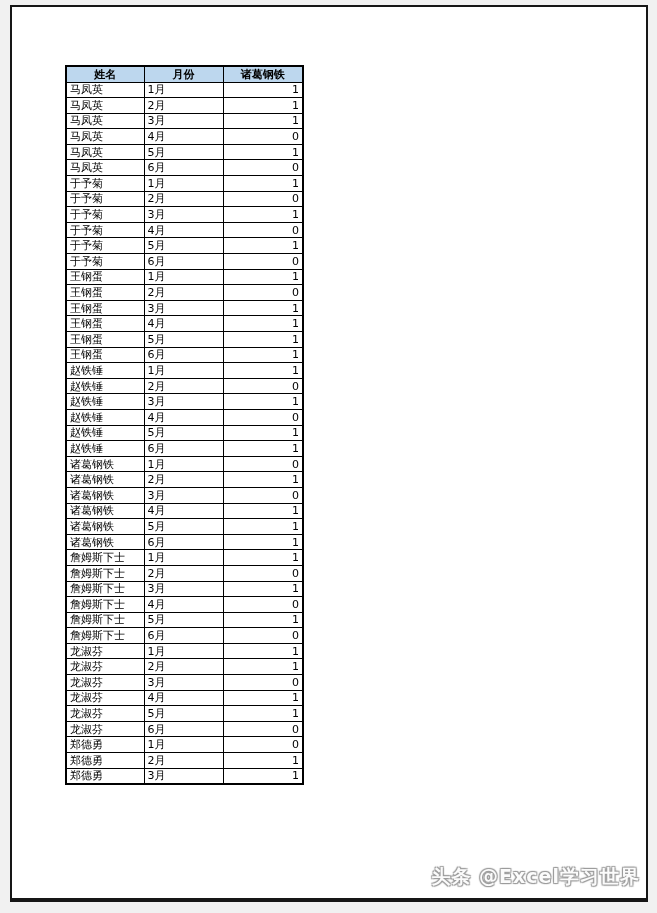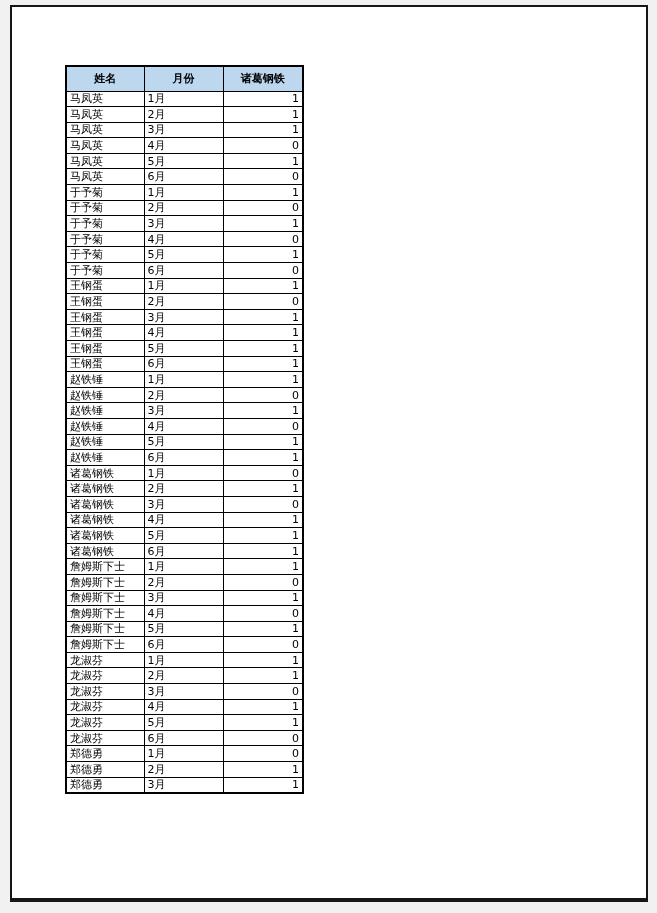--- a/index.html
+++ b/index.html
@@ -42,21 +42,21 @@
     border:2px solid var(--grid);
   }
   table.data-table col.c-name{width:78px;}
   table.data-table col.c-month{width:79px;}
   table.data-table col.c-value{width:80px;}
   table.data-table th{
     background:var(--header-bg);
     font-weight:bold;
     text-align:center;
     border:1px solid var(--grid);
-    height:25px;
+    height:16px;
     padding:0 2px;
   }
   table.data-table td{
     border:1px solid var(--grid);
     height:15.6px;
     padding:0 3px;
     white-space:nowrap;
     overflow:hidden;
   }
   td.txt{text-align:left;}
@@ -315,14 +315,15 @@
             <td class="txt">2月</td>
             <td class="num">1</td>
           </tr>
           <tr>
             <td class="txt">郑德勇</td>
             <td class="txt">3月</td>
             <td class="num">1</td>
           </tr>
         </tbody>
     </table>
+    <div class="watermark">头条 @Excel学习世界</div>
   </div>
 </div>
 
 </body></html>

